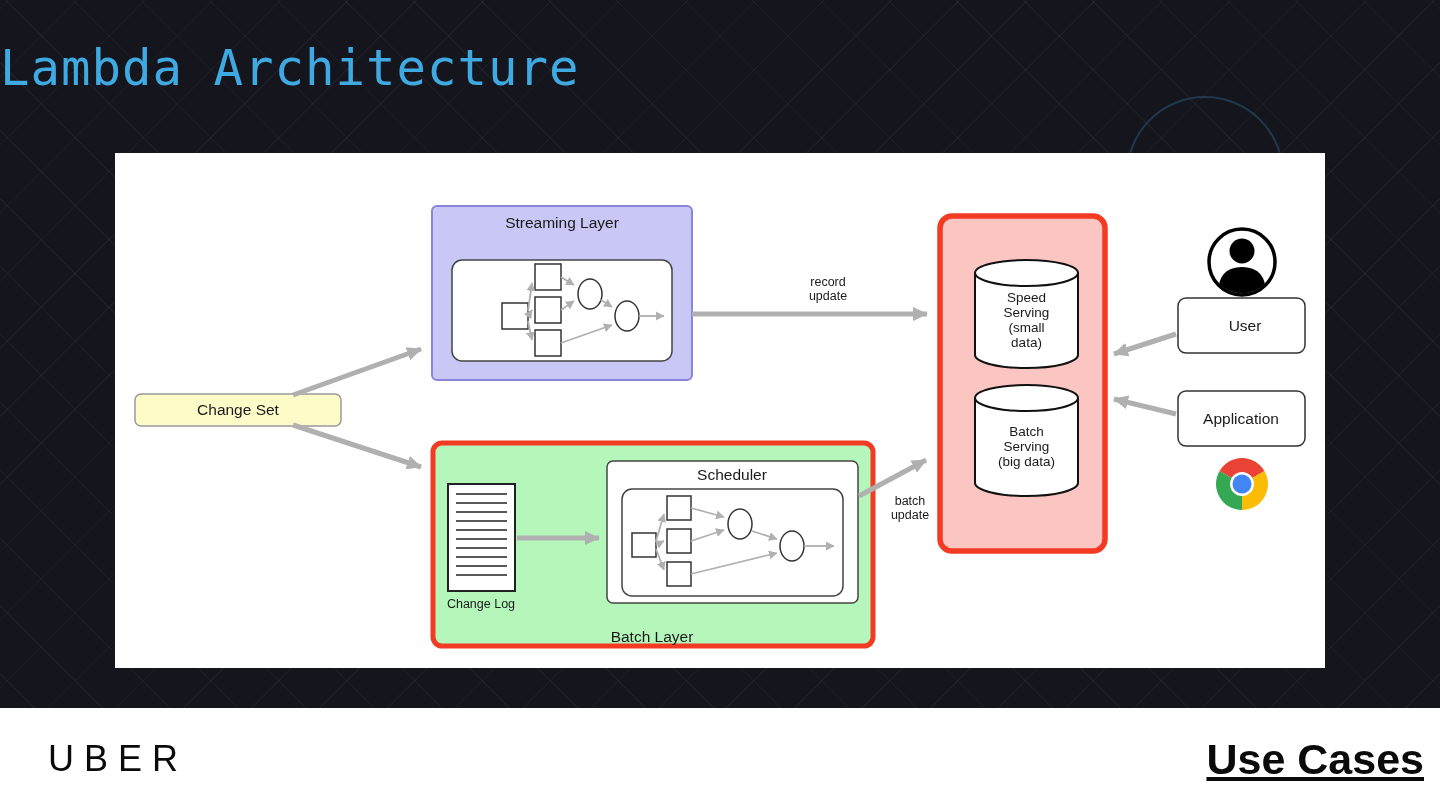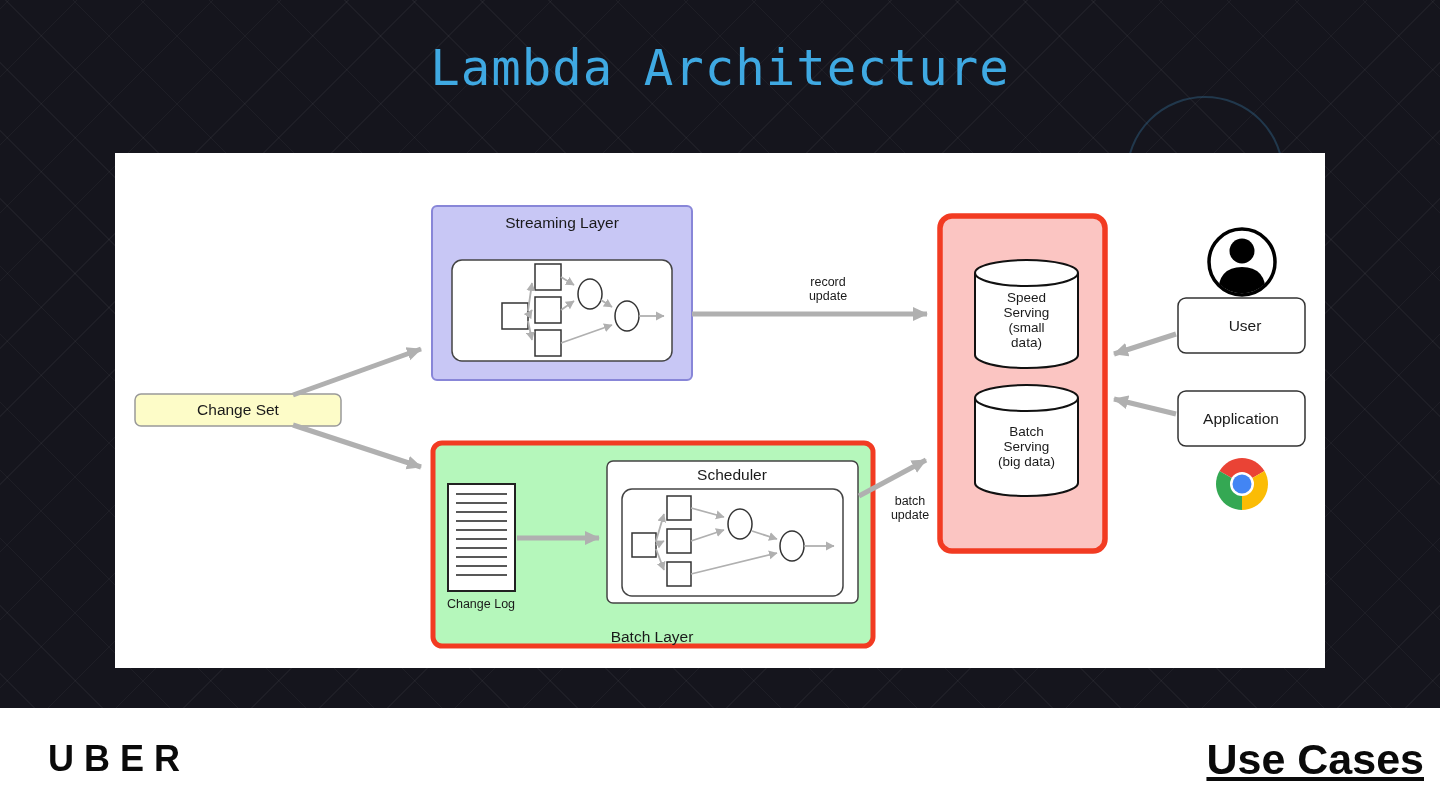--- a/index.html
+++ b/index.html
@@ -9,36 +9,36 @@
     background-color:#15151d;
     background-image:
       repeating-linear-gradient(45deg, rgba(255,255,255,.04) 0, rgba(255,255,255,.04) 1px, transparent 1px, transparent 48px),
       repeating-linear-gradient(-45deg, rgba(255,255,255,.04) 0, rgba(255,255,255,.04) 1px, transparent 1px, transparent 48px);
   }
   .bg-arc {
     position:absolute; left:1126px; top:96px; width:158px; height:158px;
     border-radius:50%; border:2px solid rgba(64,148,200,.28);
   }
   .title {
-    position:absolute; top:40px; left:0; width:100%; text-align:center;
+    position:absolute; top:40px; left:0; width:100%; 
     font-family:"DejaVu Sans Mono", monospace; font-size:49px; font-weight:500;
     color:#3fa9e2; letter-spacing:1px;
   }
   .panel {
     position:absolute; left:115px; top:153px; width:1210px; height:515px;
     background:#ffffff;
   }
   .panel svg { display:block; width:100%; height:100%; }
   svg text { font-family:"Liberation Sans", sans-serif; fill:#1a1a1a; }
   .footer {
     position:absolute; left:0; bottom:0; width:1440px; height:102px; background:#ffffff;
     display:flex; align-items:center; justify-content:space-between;
     padding:0 16px 0 48px;
   }
-  .brand { font-size:36px; font-weight:bold; letter-spacing:10px; color:#0a0a0a; }
+  .brand { font-size:36px; font-weight:normal; letter-spacing:10px; color:#0a0a0a; }
   .section { font-size:43px; font-weight:bold; color:#0a0a0a;text-decoration:underline; }
 </style>
 </head>
 <body>
 
 <div class="slide">
   <div class="bg-arc"></div>
   <h1 class="title">Lambda Architecture</h1>
 
   <div class="panel">

